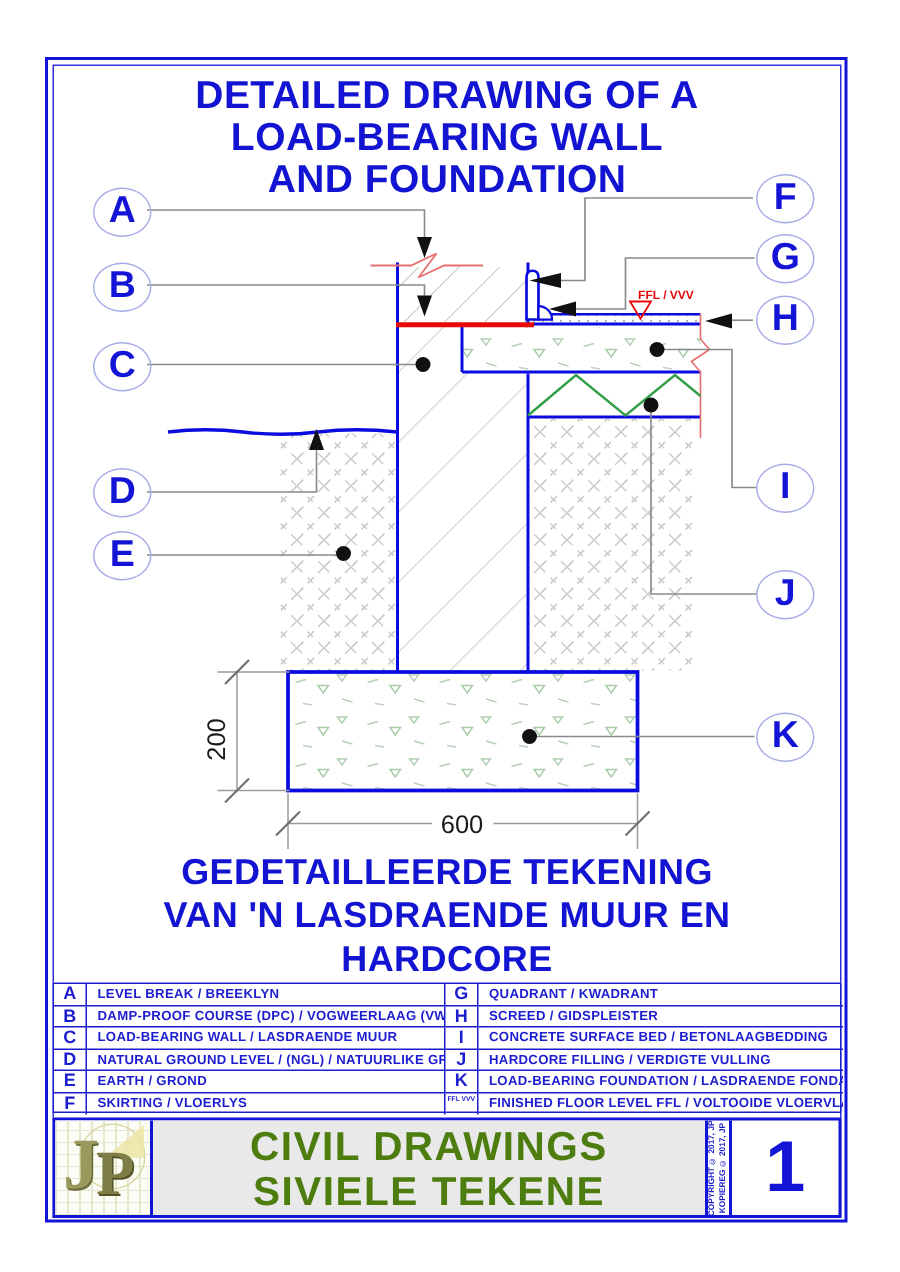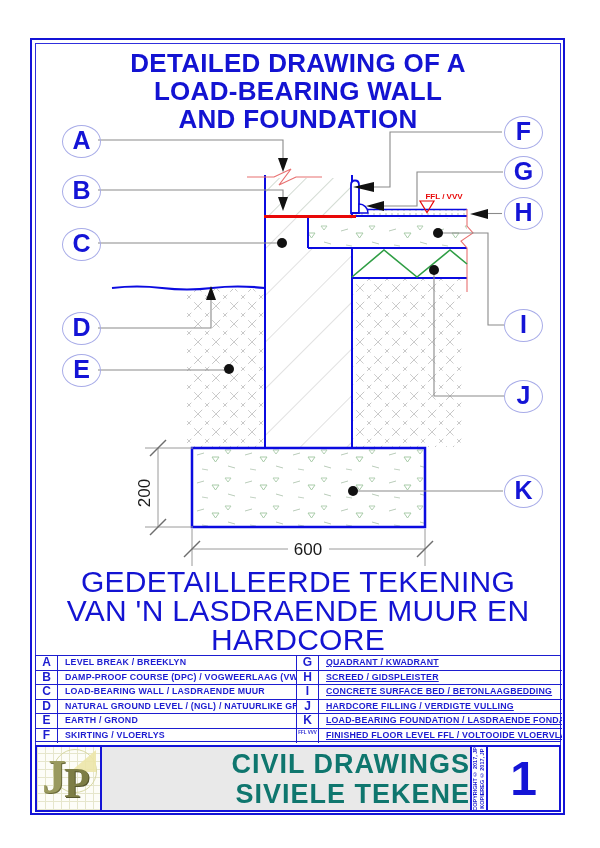--- a/index.html
+++ b/index.html
@@ -5,44 +5,44 @@
   html,body{margin:0;padding:0;background:#ffffff;}
   .page{position:relative;width:600px;height:848px;background:#ffffff;overflow:hidden;
         font-family:"Liberation Sans",sans-serif;}
   .outer-border{position:absolute;left:30px;top:38px;width:531px;height:773px;
         border:2.5px solid #1414d6;}
   .inner-border{position:absolute;left:35px;top:43px;width:524px;height:767px;
         border:1px solid #3030dd;}
   .title-block{position:absolute;left:35px;top:49px;width:526px;text-align:center;
         color:#1313d2;font-weight:bold;font-size:26px;line-height:28px;letter-spacing:.3px;}
   .subtitle-block{position:absolute;left:35px;top:567px;width:526px;text-align:center;
-        color:#1313d2;font-weight:normal;font-size:30px;line-height:29px;letter-spacing:.3px;}
+        color:#1313d2;font-weight:bold;font-size:24px;line-height:29px;letter-spacing:.3px;}
   .draw-svg{position:absolute;left:0;top:0;width:600px;height:848px;}
   .callout{position:absolute;width:37px;height:31px;border:1.3px solid #a8ace8;border-radius:50%;
         color:#1414d6;font-size:25px;font-weight:bold;text-align:center;line-height:29px;
         background:transparent;}
   
   .legend{position:absolute;left:35px;top:655px;width:526px;height:87px;
         display:grid;grid-template-columns:22px 239px 22px 243px;grid-auto-rows:14.5px;
         border:1.6px solid #1d1dd0;box-sizing:border-box;background:#fff;}
   .legend .cell{box-sizing:border-box;border-right:1.2px solid #1d1dd0;border-bottom:1.2px solid #1d1dd0;
         color:#1d1dd0;overflow:hidden;white-space:nowrap;}
-  .legend .cell.lastcol{border-right:none;text-decoration:underline;}
+  .legend .cell.lastcol{border-right:none;}
   .legend .cell.lastrow{border-bottom:none;}
   .legend .key{font-size:12px;font-weight:bold;text-align:center;line-height:13px;}
   .legend .key.small{font-size:4.5px;line-height:5px;white-space:normal;padding-top:1px;letter-spacing:0;}
   .legend .desc{font-size:8.8px;font-weight:bold;line-height:13px;padding-left:7px;letter-spacing:.2px;}
   
   .footer{position:absolute;left:35px;top:745px;width:526px;height:67px;
         display:grid;grid-template-columns:65px 370px 16px 1fr;
         border:2px solid #1414d6;box-sizing:border-box;background:#fff;}
   .footer .fcell{box-sizing:border-box;border-right:2px solid #1414d6;position:relative;overflow:hidden;}
   .footer .fcell:last-child{border-right:none;}
   .footer-title{background:#e9e9e9;display:flex;flex-direction:column;justify-content:center;
-        align-items:flex-end;color:#0f766e;font-weight:bold;font-size:27px;line-height:30px;letter-spacing:1px;}
+        align-items:center;color:#4d7c0f;font-weight:bold;font-size:27px;line-height:30px;letter-spacing:1px;}
   .copyright{display:flex;align-items:center;justify-content:center;}
   .copyright .rot{writing-mode:vertical-rl;transform:rotate(180deg);font-size:5.5px;font-weight:bold;
         color:#1d1dd0;line-height:7px;text-align:center;white-space:nowrap;}
   .pageno{display:flex;align-items:center;justify-content:center;color:#1414d6;
         font-size:48px;font-weight:bold;}
   
   .logo{background:
         repeating-linear-gradient(0deg,#e6e6cc 0 1px,transparent 1px 8px),
         repeating-linear-gradient(90deg,#e6e6cc 0 1px,transparent 1px 8px),#fdfdf8;}
   .logo .circle{position:absolute;left:16px;top:2px;width:42px;height:42px;border:1.5px solid #d8d8a4;

